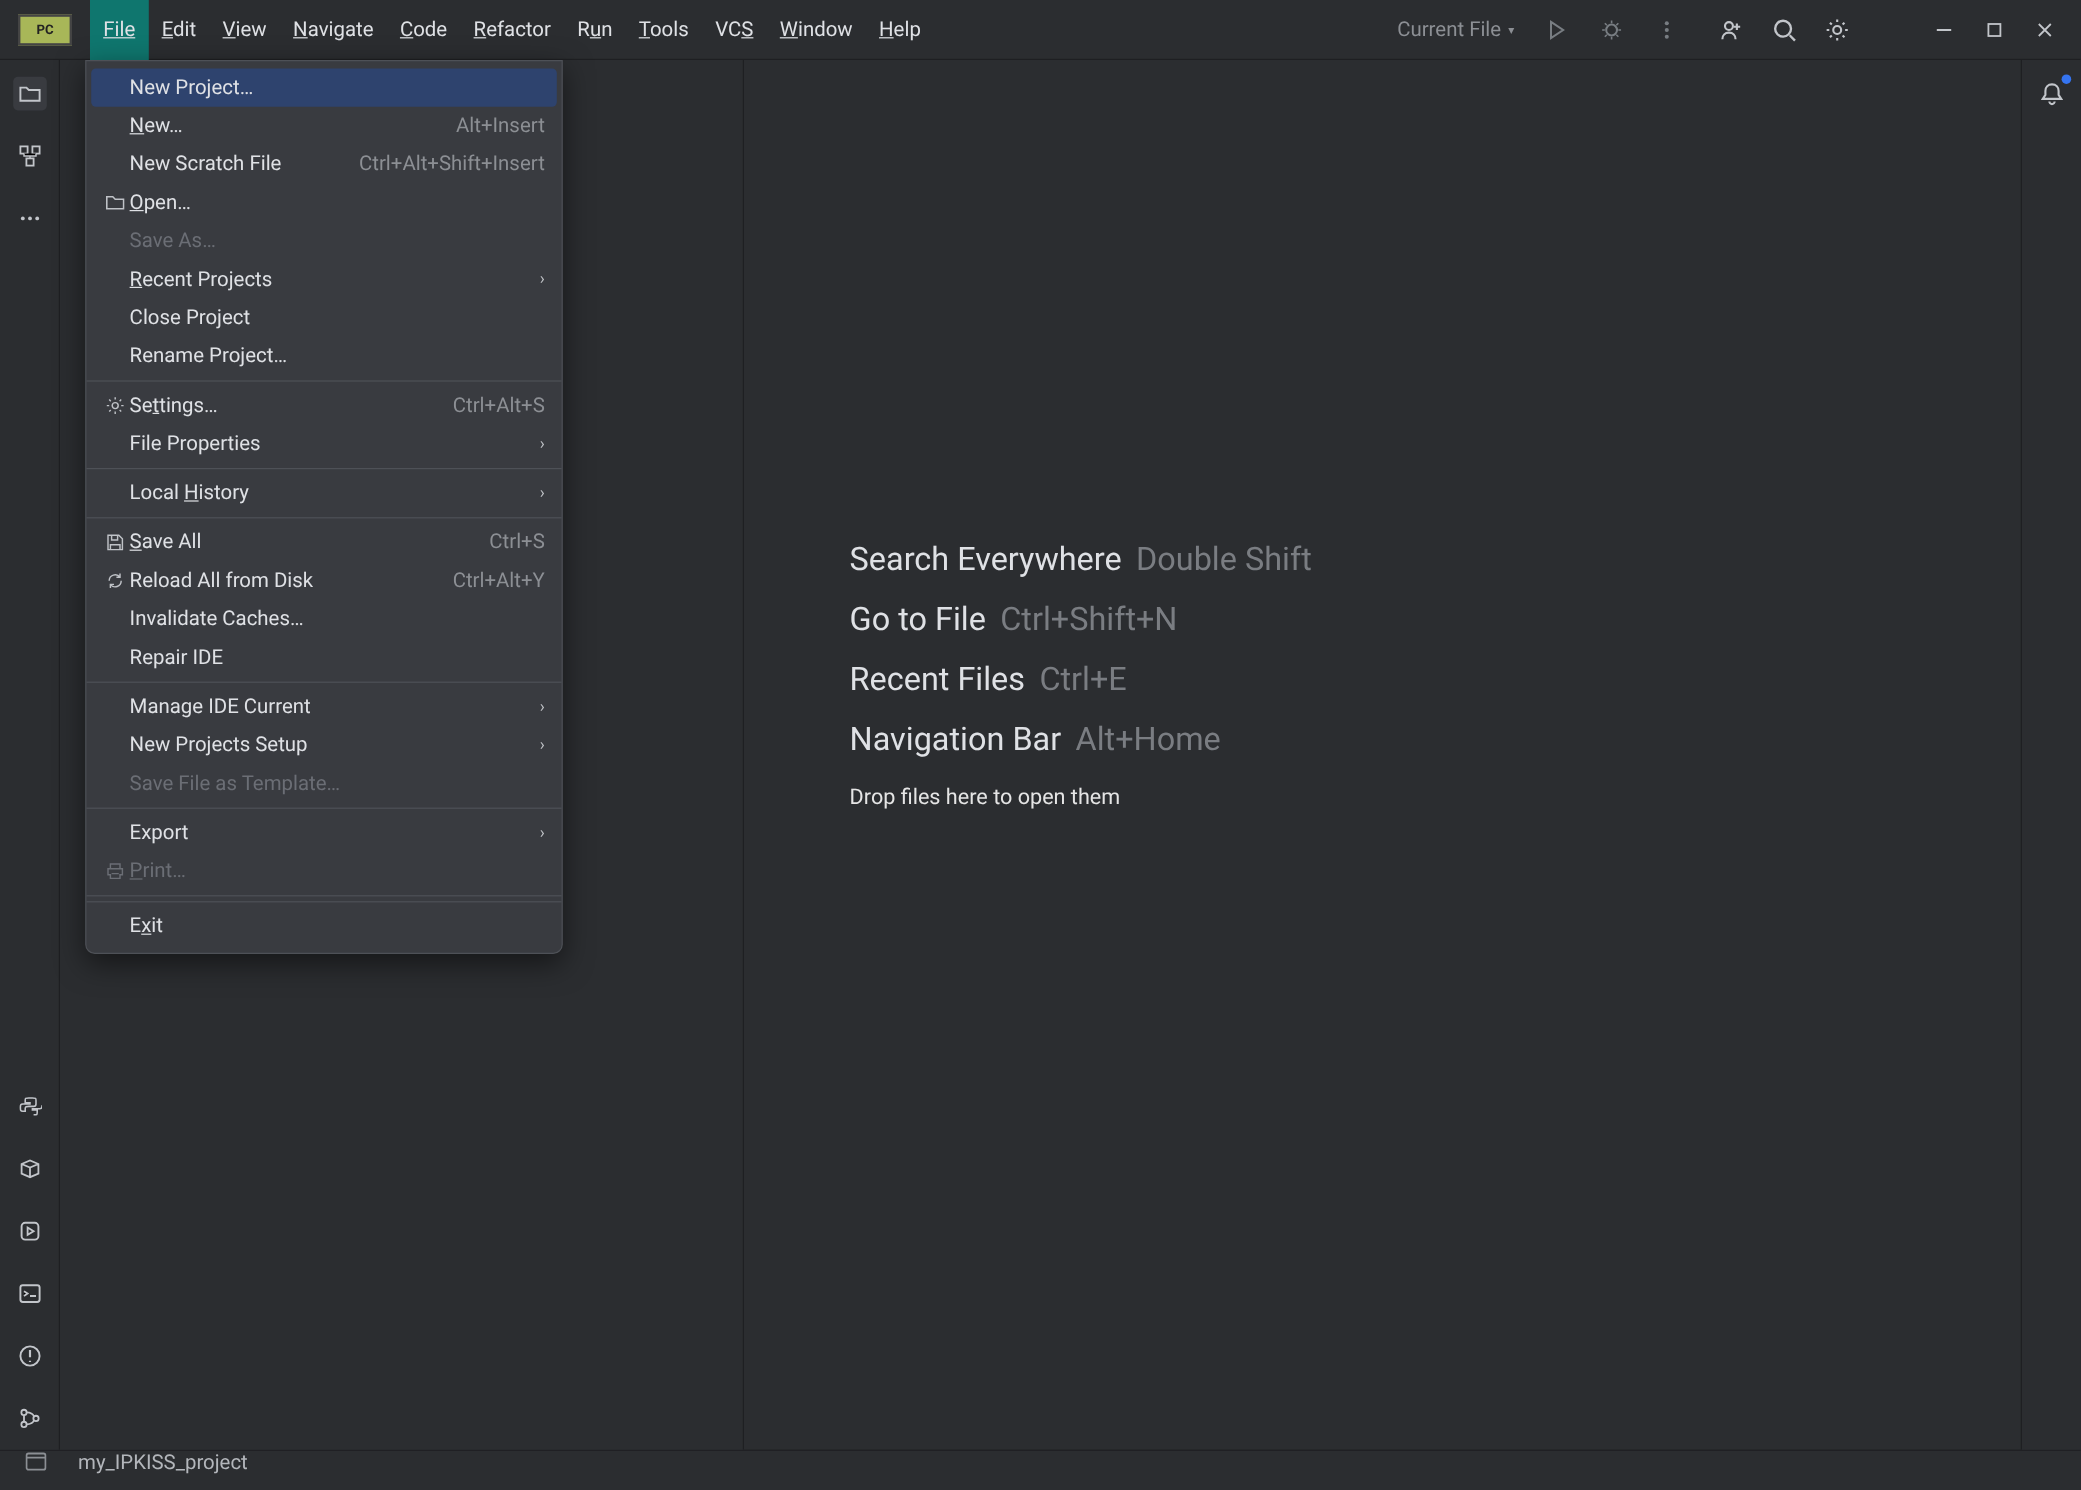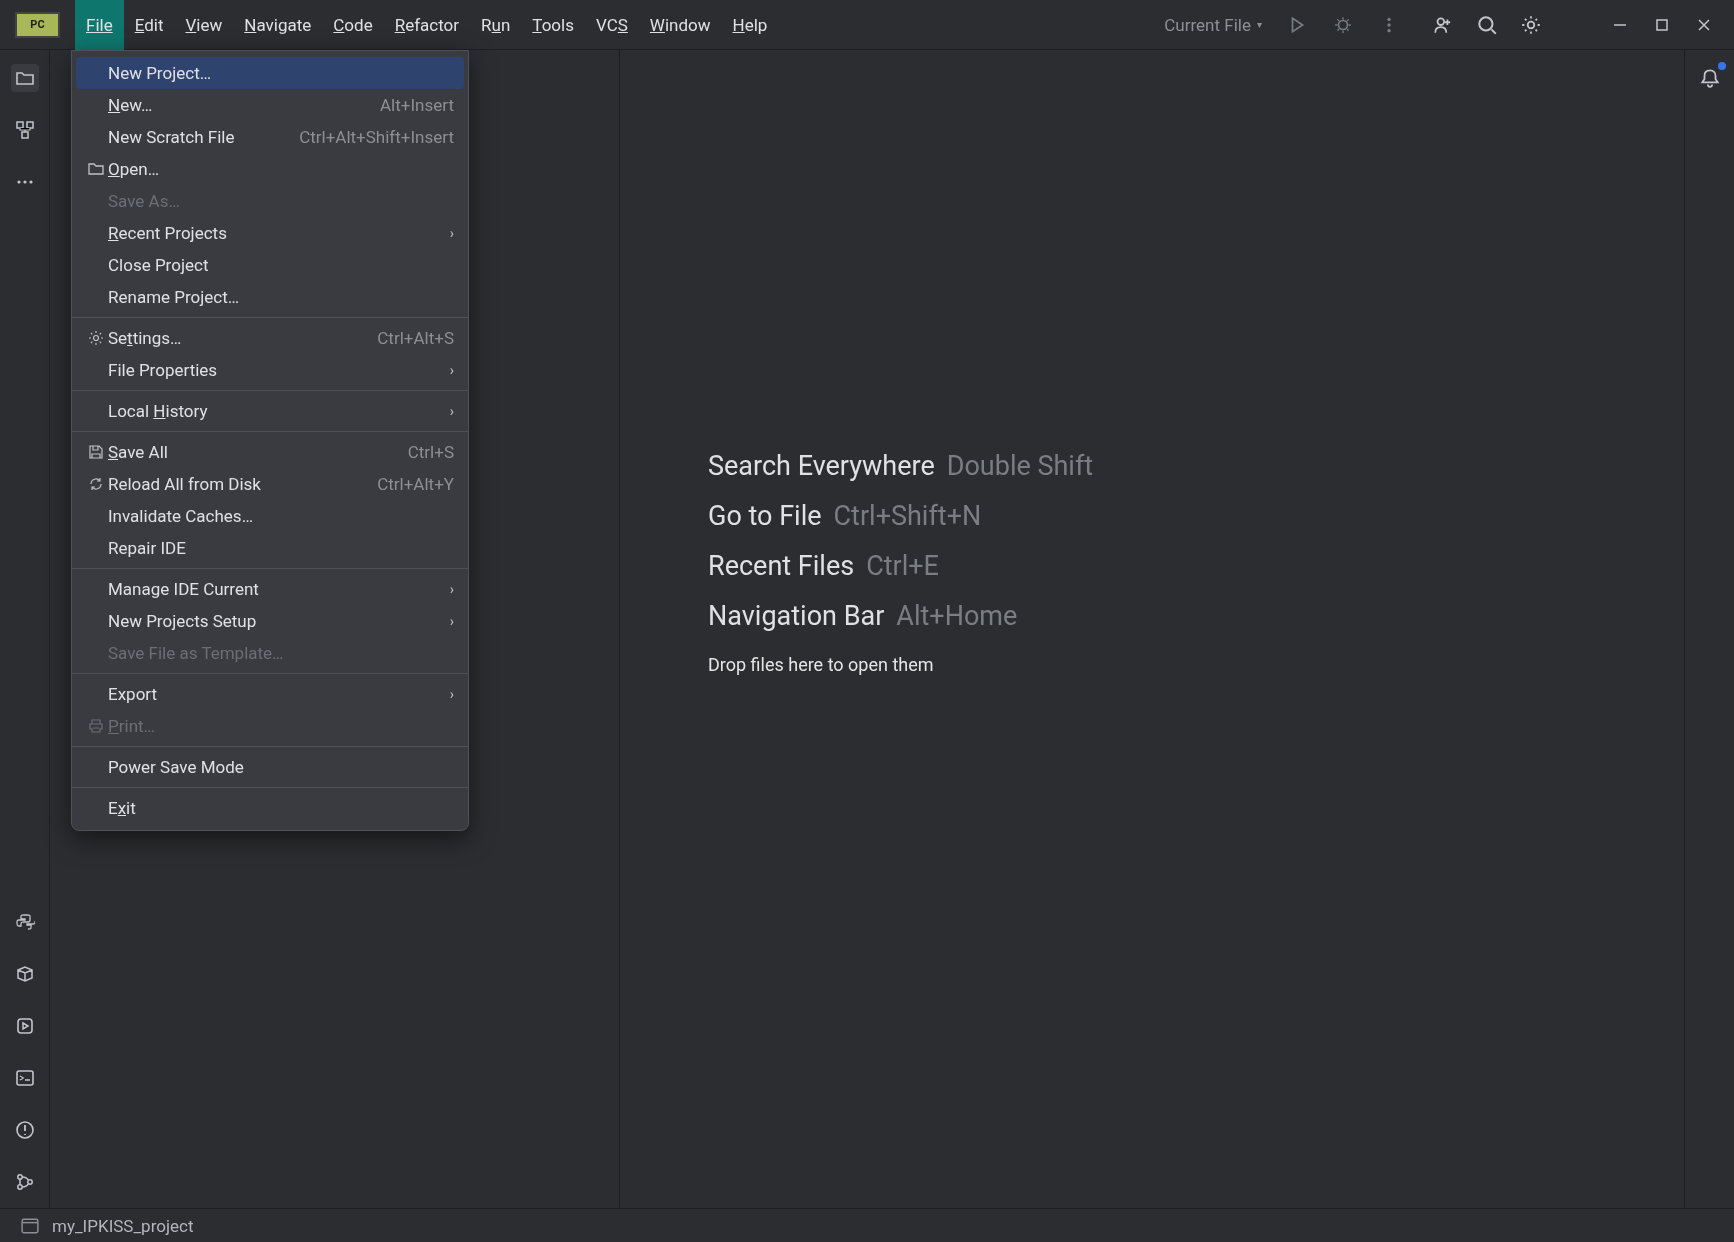--- a/index.html
+++ b/index.html
@@ -43,21 +43,21 @@
 .editor-area { flex: 1; display: flex; flex-direction: column; align-items: flex-start; justify-content: flex-start; padding-top: 400px; padding-left: 88px; }
 .hint-row { display: flex; align-items: center; gap: 12px; margin-bottom: 18px; font-size: 27px; }
 .hint-label { color: #dfe1e5; }
 .hint-shortcut { color: #7a7d82; }
 .hint-solo { color: #e5e5e5; font-size: 18px; margin-top: 4px; }
 
 .right-rail { width: 50px; background: #2b2d30; border-left: 1px solid #1e1f22; display: flex; flex-direction: column; align-items: center; padding-top: 14px; }
 .notif-icon { position: relative; color: #c2c5ca; }
 .notif-dot { position: absolute; top: -2px; right: -2px; width: 8px; height: 8px; background: #3574f0; border-radius: 50%; }
 
-.statusbar { height: 34px; background: #2b2d30; border-top: 1px solid #1e1f22; display: flex; align-items: center; padding: 0 18px; font-size: 17px; color: #b3b6bb; gap: 10px; }
+.statusbar { height: 34px; background: #2b2d30; border-top: 1px solid #1e1f22; display: flex; align-items: flex-start; padding: 0 18px; font-size: 17px; color: #b3b6bb; gap: 23px; }
 .sb-icon { color: #8c8f94; margin: 0 3px; display:inline-block; }
 
 svg { display: block; }
 </style>
 </head>
 <body>
 
 <div class="titlebar">
   <div class="app-icon">PC</div>
   <div class="menubar">
@@ -345,24 +345,20 @@
   </div>
   <div class="fm-item disabled">
     <span class="fm-icon">
       <svg width="16" height="16" viewBox="0 0 16 16">
           <path d="M4 2h8v4H4z M2 6h12v5h-2v3H4v-3H2z M5 10h6" fill="none" stroke="#6b6e75" stroke-width="1.2"></path>
         </svg>
     </span>
     <span class="fm-label"><span class="u">P</span>rint…</span>
   </div>
   <div class="fm-sep"></div>
-  <div class="fm-item">
-    <span class="fm-icon empty"></span>
-    <span class="fm-label">Power Save Mode</span>
-  </div>
   <div class="fm-sep"></div>
   <div class="fm-item">
     <span class="fm-icon empty"></span>
     <span class="fm-label">E<span class="u">x</span>it</span>
   </div>
 </div>
 
 <div class="statusbar">
   <span class="sb-icon">
     <svg width="18" height="18" viewBox="0 0 16 16">

